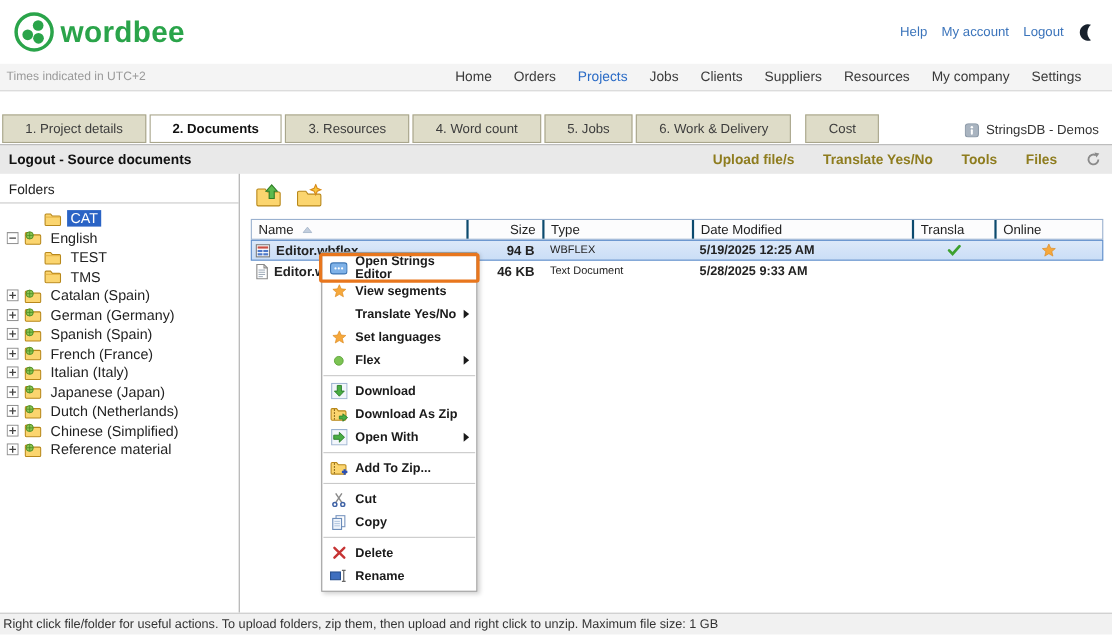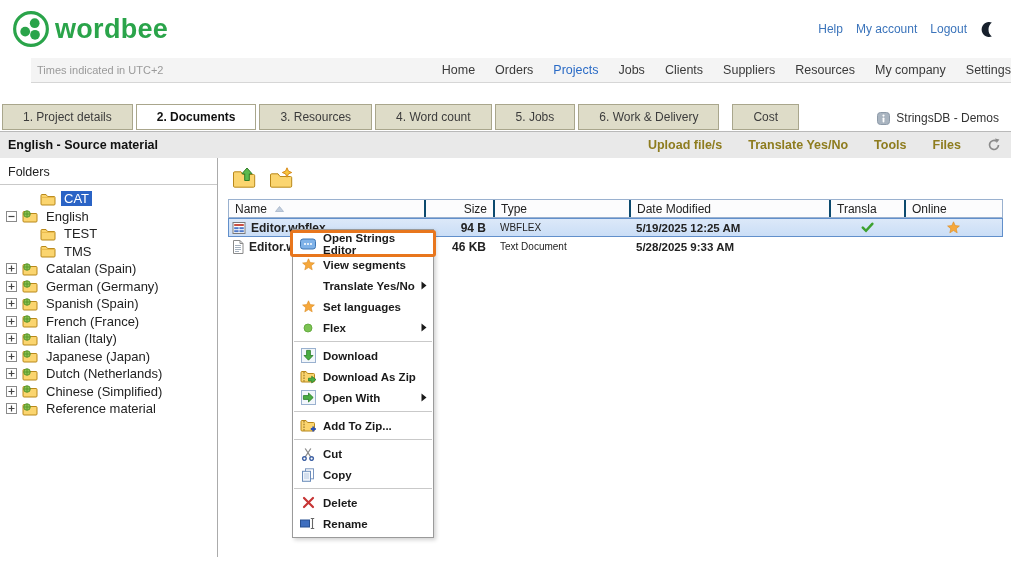--- a/index.html
+++ b/index.html
@@ -13,21 +13,21 @@
 
   
   .topbar { height:58px; display:flex; justify-content:space-between; align-items:center; padding:0 14px 0 12px; background:#fff; }
   .logo { display:flex; align-items:center; gap:5px; cursor:pointer; }
   .logo .brand { color:#2AA44A; font-weight:bold; font-size:27px; letter-spacing:.3px; }
   .top-links { display:flex; align-items:center; gap:13px; font-size:12px; }
   .top-links .tlink { color:#3B74BB; cursor:pointer; }
   .icn { display:inline-flex; align-items:center; justify-content:center; line-height:0; }
 
   
-  .navbar { height:25px; background:#F4F4F4; border-bottom:1px solid #D6D6D6; display:flex; justify-content:space-between; align-items:center; padding:0 0 0 6px;margin-left:31px; }
+  .navbar { height:25px; background:#F4F4F4; border-bottom:1px solid #D6D6D6; display:flex; justify-content:space-between; align-items:center; padding:0 28px 0 6px; }
   .tz { color:#9A9A9A; font-size:11px; }
   .mainnav { display:flex; align-items:center; }
   .nav-item { margin-left:20px; color:#3A3A3A; font-size:12.5px; cursor:pointer; }
   .nav-item.active { color:#2A6BC6; }
 
   
   .tabrow { margin-top:21px; height:27px; display:flex; align-items:flex-start; padding-left:2px; position:relative; }
   .tabs { display:flex; align-items:flex-end; }
   .tab { height:26px; line-height:24px; background:#DEDCC8; border:1px solid #A9A68C; margin-right:3px; padding:0 20px; font-size:12px; color:#3C3C3C; cursor:pointer; white-space:nowrap; }
   .tab.active { background:#fff; font-weight:bold; color:#111; }
@@ -140,21 +140,21 @@
             <rect x="0.5" y="0.5" width="12" height="12" rx="3" fill="#A9B4C0" stroke="#8D9AA8"></rect>
             <circle cx="6.5" cy="3.6" r="1.1" fill="#fff"></circle>
             <rect x="5.6" y="5.4" width="1.8" height="5" rx="0.9" fill="#fff"></rect>
           </svg>
         </span>
       <span>StringsDB - Demos</span>
     </div>
   </div>
 
   <div class="subheader">
-    <span class="title">English - Source material</span>
+    <span class="title">Logout - Source documents</span>
     <div class="sub-actions" id="sub-actions">
         <span class="action">Upload file/s</span>
         <span class="action">Translate Yes/No</span>
         <span class="action">Tools</span>
         <span class="action">Files</span>
         <span class="icn">
           <svg width="14" height="14" viewBox="0 0 14 14">
             <path d="M11.5 7 A4.5 4.5 0 1 1 9.3 3.1" fill="none" stroke="#8A8A8A" stroke-width="1.7"></path>
             <path d="M8 0.6 L12.4 1.5 L9.7 5.1 Z" fill="#8A8A8A"></path>
           </svg>
@@ -581,13 +581,14 @@
                 <rect x="0.5" y="3" width="9" height="7" fill="#3F6FBF" stroke="#28508F"></rect>
                 <path d="M12.5 1.5 V11.5 M10.8 1.5 H14.2 M10.8 11.5 H14.2" stroke="#666" stroke-width="1.1" fill="none"></path>
               </svg>
             </span>
             <span>Rename</span>
           </div>
         </div>
     </section>
   </div>
 
+  <footer class="statusbar">Right click file/folder for useful actions. To upload folders, zip them, then upload and right click to unzip. Maximum file size: 1 GB</footer>
 </div>
 
 </body></html>

